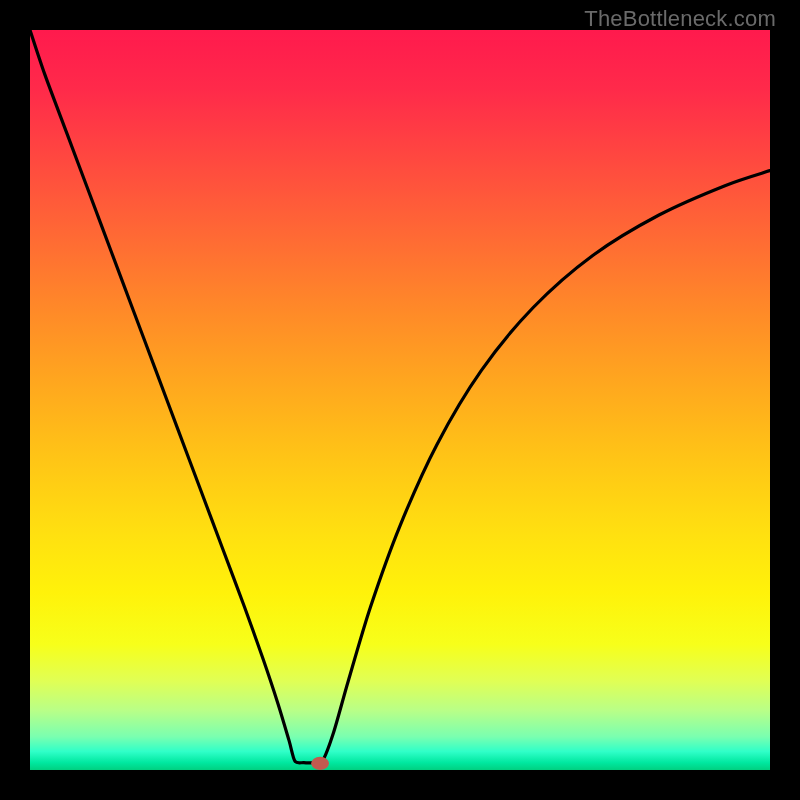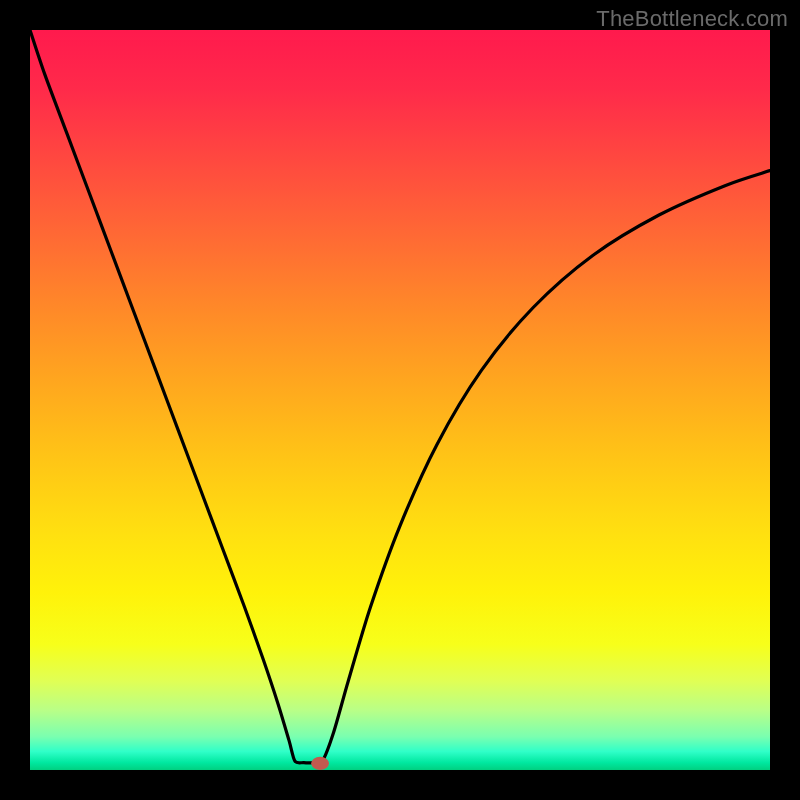--- a/index.html
+++ b/index.html
@@ -45,21 +45,21 @@
   svg {
     position: absolute;
     left: 0;
     top: 0;
     width: 740px;
     height: 740px;
   }
   .watermark {
     position: absolute;
     top: 6px;
-    right: 12px;
+    right: 24px;
     color: #6a6a6a;
     font-size: 22px;
     font-weight: 500;
     letter-spacing: 0.2px;
     user-select: none;
   }
 </style>
 </head>
 <body>
 

